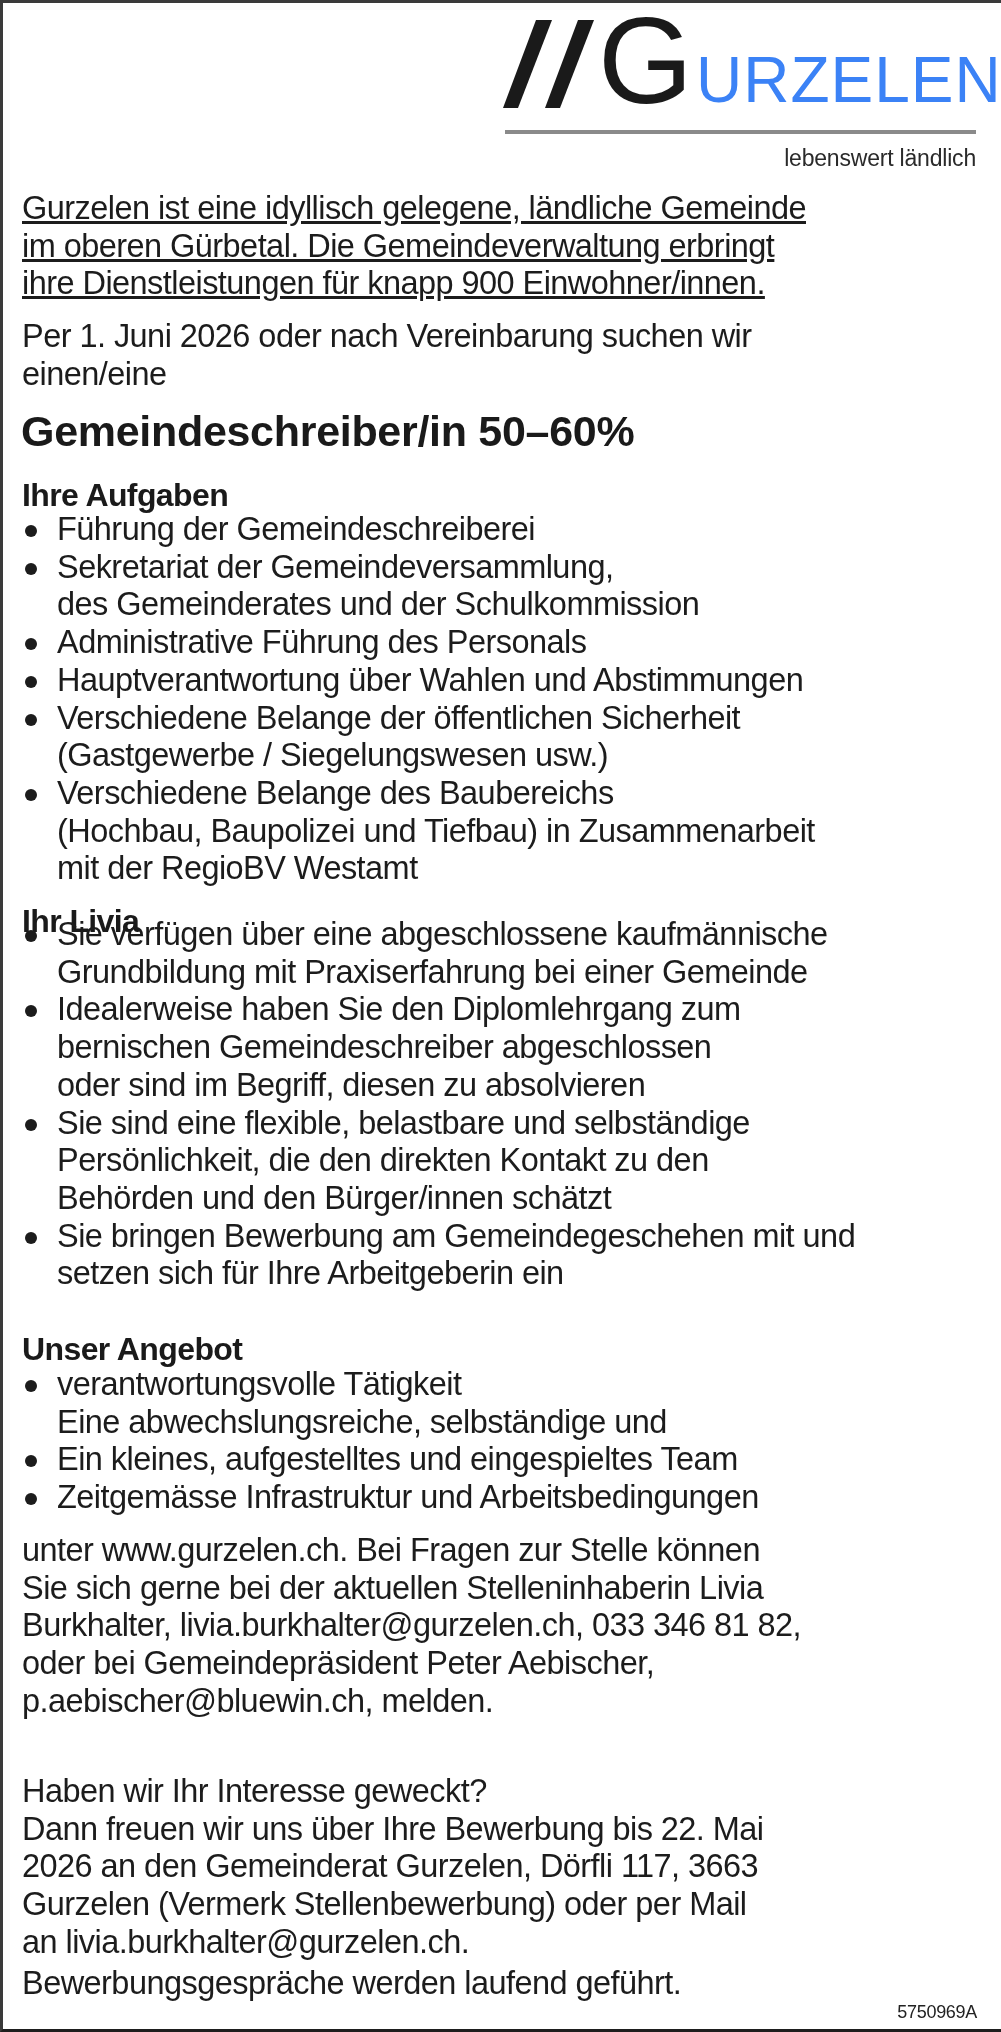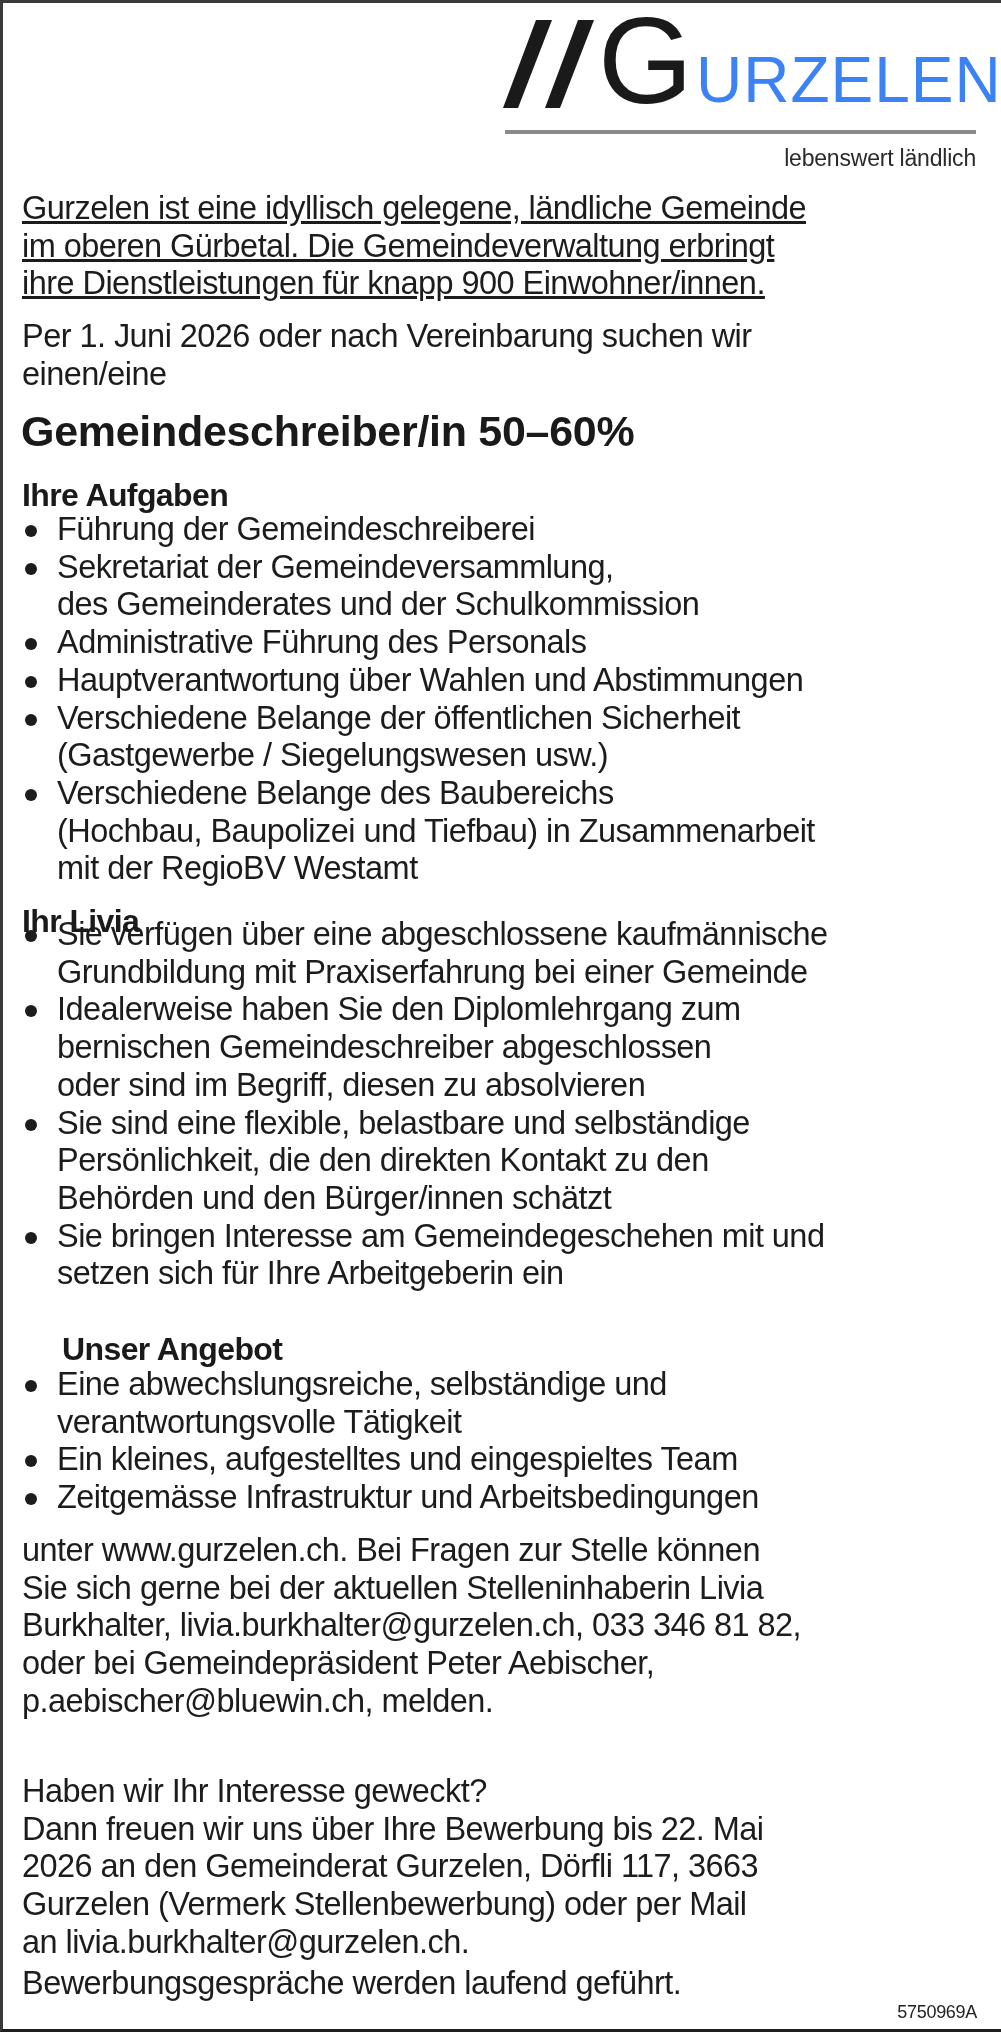--- a/index.html
+++ b/index.html
@@ -123,31 +123,31 @@
     <span class="ln">oder sind im Begriff, diesen zu absolvieren</span>
     </li>
   <li>
       <span class="bullet"></span>
     <span class="ln">Sie sind eine flexible, belastbare und selbständige</span>
     <span class="ln">Persönlichkeit, die den direkten Kontakt zu den</span>
     <span class="ln">Behörden und den Bürger/innen schätzt</span>
     </li>
   <li>
       <span class="bullet"></span>
-    <span class="ln">Sie bringen Interesse am Gemeindegeschehen mit und</span>
+    <span class="ln">Sie bringen Bewerbung am Gemeindegeschehen mit und</span>
     <span class="ln">setzen sich für Ihre Arbeitgeberin ein</span>
     </li>
 </ul>
 
-<div class="heading" style="top:1330px;margin-left:40px;">Unser Angebot</div>
+<div class="heading" style="top:1330px;">Unser Angebot</div>
 <ul class="list" style="top:1366px;">
   <li>
       <span class="bullet"></span>
+    <span class="ln">verantwortungsvolle Tätigkeit</span>
     <span class="ln">Eine abwechslungsreiche, selbständige und</span>
-    <span class="ln">verantwortungsvolle Tätigkeit</span>
     </li>
   <li>
       <span class="bullet"></span>
     <span class="ln">Ein kleines, aufgestelltes und eingespieltes Team</span>
     </li>
   <li>
       <span class="bullet"></span>
     <span class="ln">Zeitgemässe Infrastruktur und Arbeitsbedingungen</span>
     </li>
 </ul>

